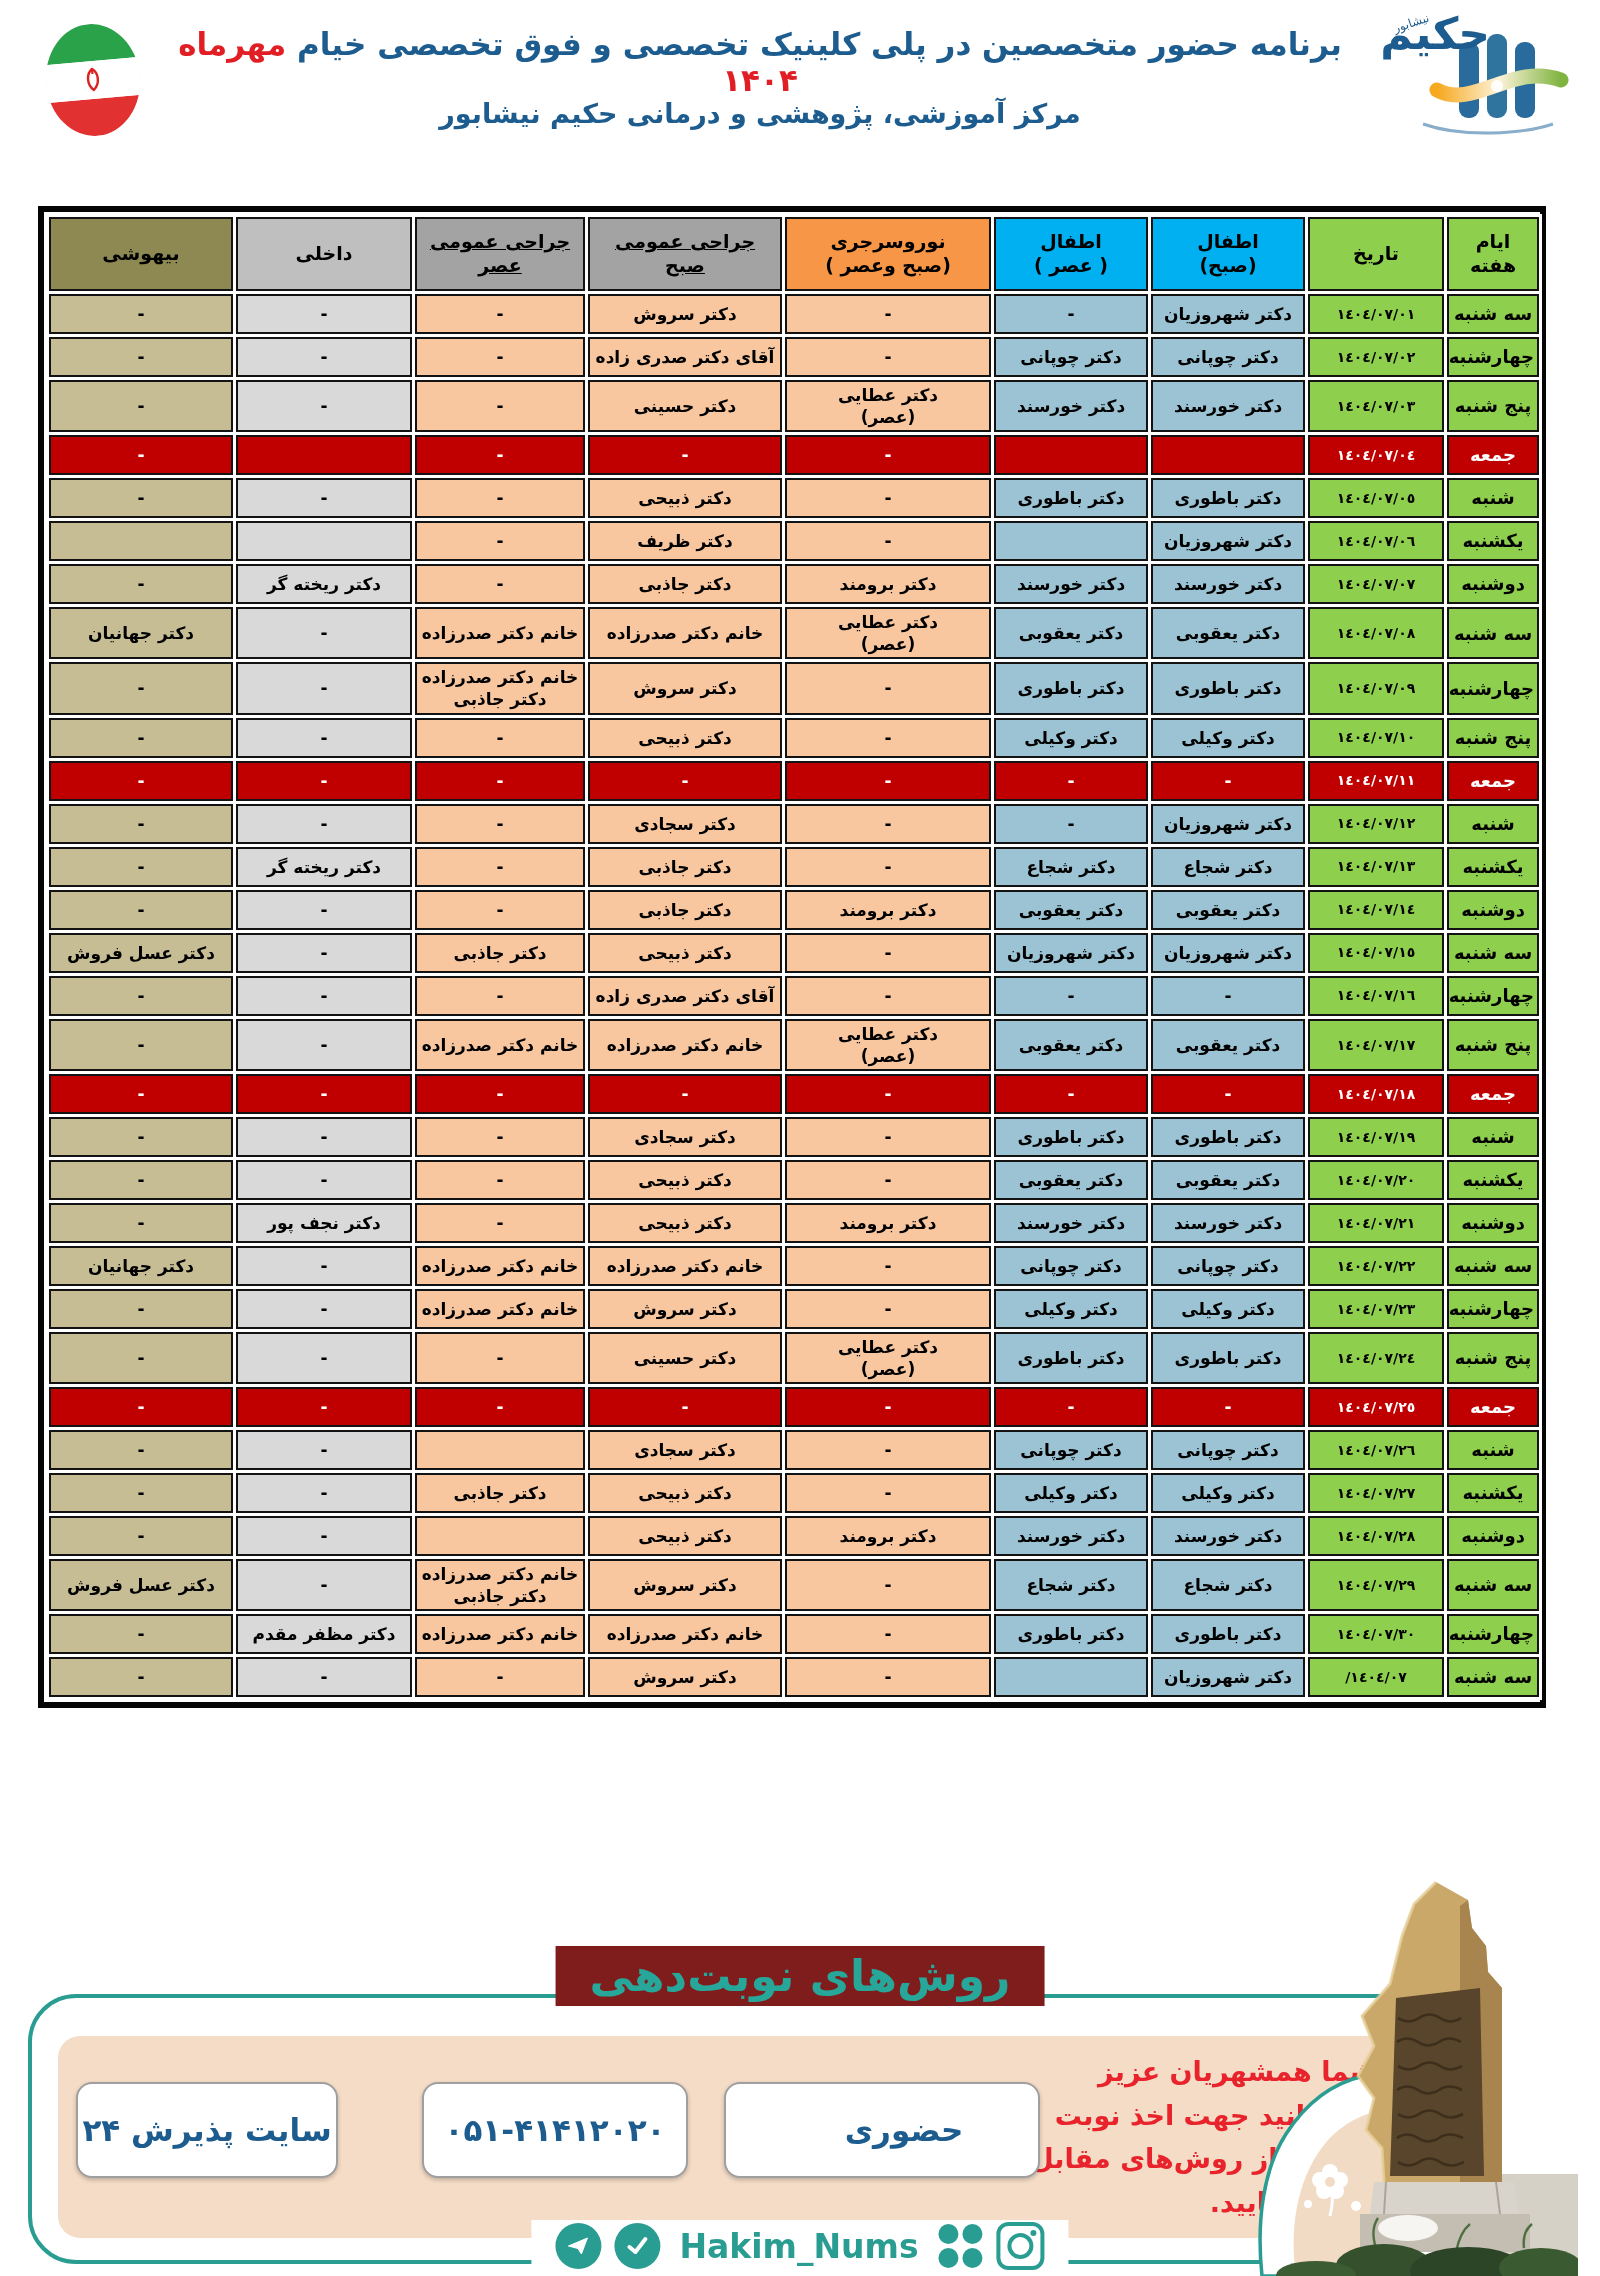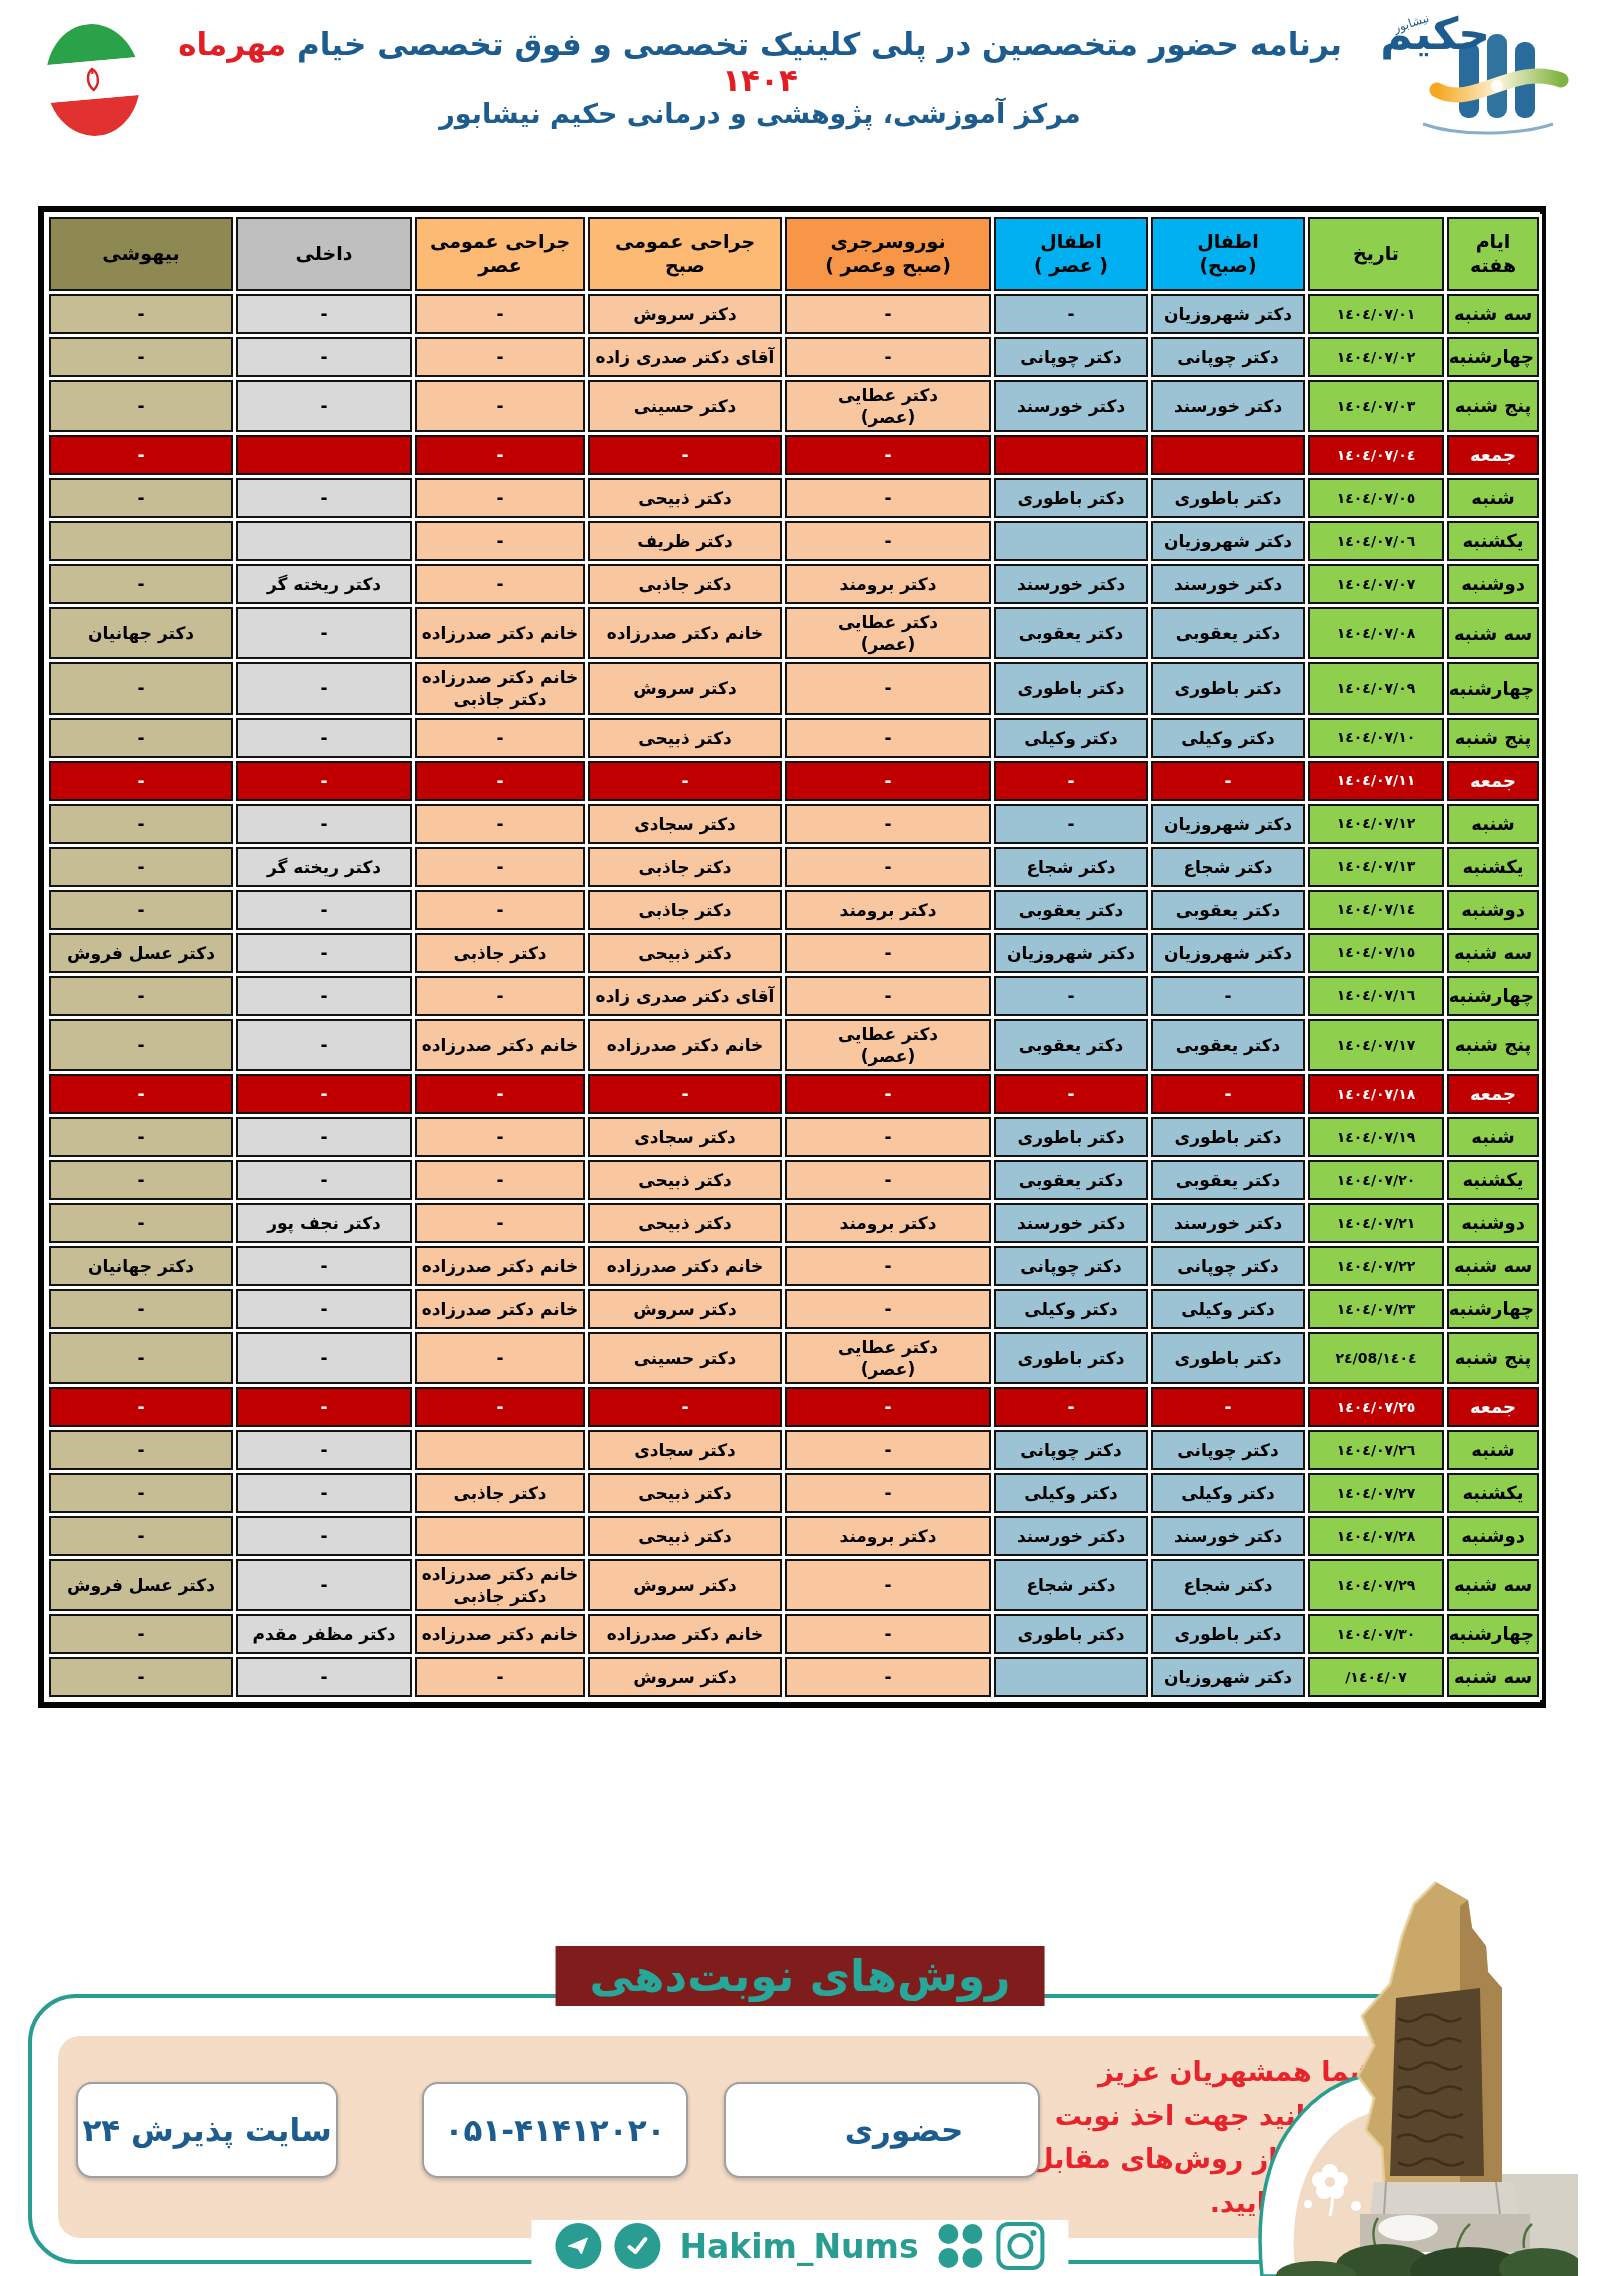--- a/index.html
+++ b/index.html
@@ -33,21 +33,21 @@
     border:6px solid #050505;background:#ffffff;padding:2px;
   }
   table{width:100%;border-collapse:separate;border-spacing:3px;table-layout:fixed;direction:rtl;background:#fff;}
   th,td{
     box-sizing:border-box;border:2px solid #131313;text-align:center;vertical-align:middle;
     font-weight:bold;color:#000;padding:2px 3px;white-space:pre-line;overflow:hidden;
   }
   thead th{height:74px;font-size:19px;line-height:1.25;}
   td{height:40px;font-size:17px;line-height:1.3;}
   .h-green{background:#8ed04e;} .h-blue{background:#00b0f0;} .h-orange{background:#f79646;}
-  .h-red{background:#fdba74;} .h-gray{background:#bfbfbf;} .h-olive{background:#8e8952;}
+  .h-red{background:#a3a3a3;text-decoration:underline;} .h-gray{background:#bfbfbf;} .h-olive{background:#8e8952;}
   .c-green{background:#8ed04e;} .c-blue{background:#9cc3d3;} .c-orange{background:#f8c7a0;}
   .c-gray{background:#d9d9d9;} .c-olive{background:#c6bd95;}
   .c-day{font-size:18px;} .c-date{font-size:14px;}
   tr.friday td{background:#c00000 !important;color:#ffffff;}
   
   .methods-title{
     position:absolute;left:50%;transform:translateX(-50%);top:1946px;z-index:3;
     background:#7f1d1d;padding:0 34px;color:#27a79a;font-size:44px;font-weight:bold;
     direction:rtl;line-height:60px;white-space:nowrap;
   }
@@ -409,21 +409,21 @@
           <td class="c-blue">دکتر وکیلی</td>
           <td class="c-blue">دکتر وکیلی</td>
           <td class="c-orange">-</td>
           <td class="c-orange">دکتر سروش</td>
           <td class="c-orange">خانم دکتر صدرزاده</td>
           <td class="c-gray">-</td>
           <td class="c-olive">-</td>
         </tr>
         <tr>
           <td class="c-green c-day">پنج شنبه</td>
-          <td class="c-green c-date">١٤٠٤/08/٢٤</td>
+          <td class="c-green c-date">١٤٠٤/٠٧/٢٤</td>
           <td class="c-blue">دکتر باطوری</td>
           <td class="c-blue">دکتر باطوری</td>
           <td class="c-orange">دکتر عطایی
 (عصر)</td>
           <td class="c-orange">دکتر حسینی</td>
           <td class="c-orange">-</td>
           <td class="c-gray">-</td>
           <td class="c-olive">-</td>
         </tr>
         <tr class="friday">

